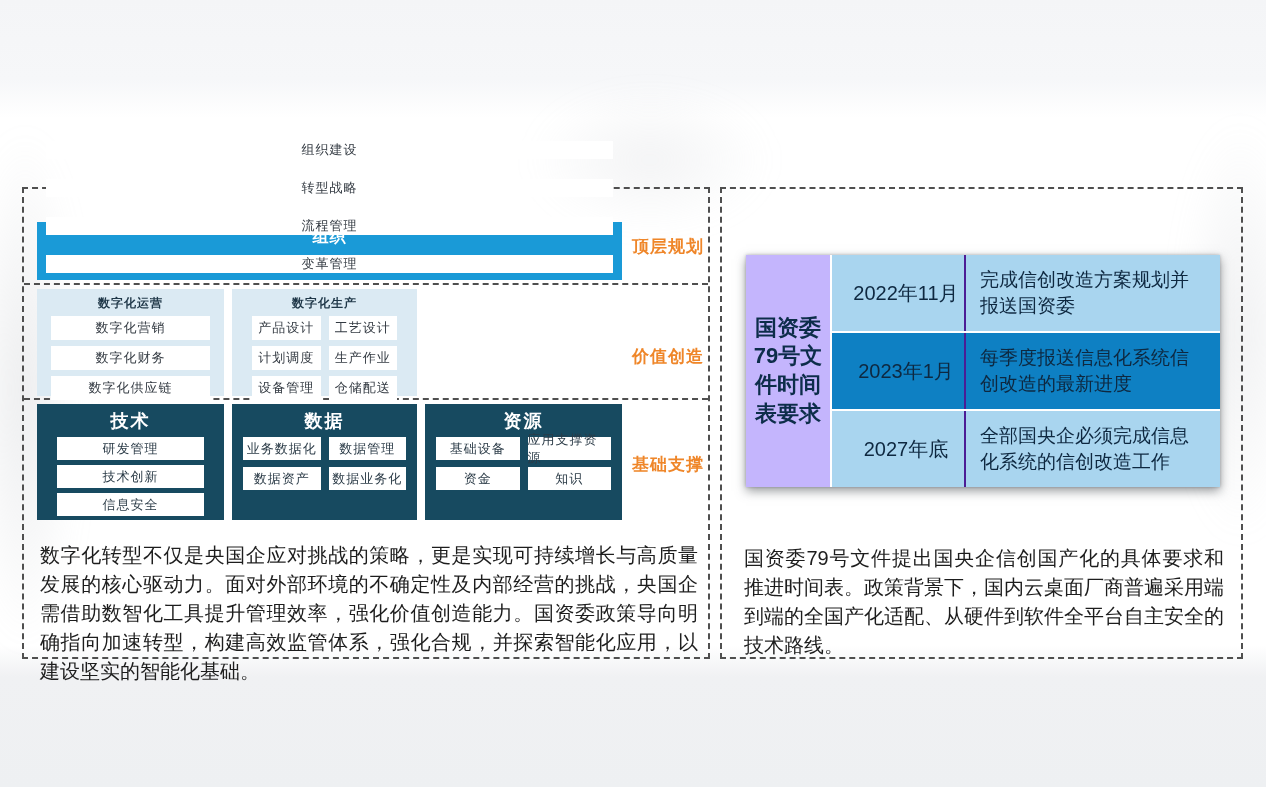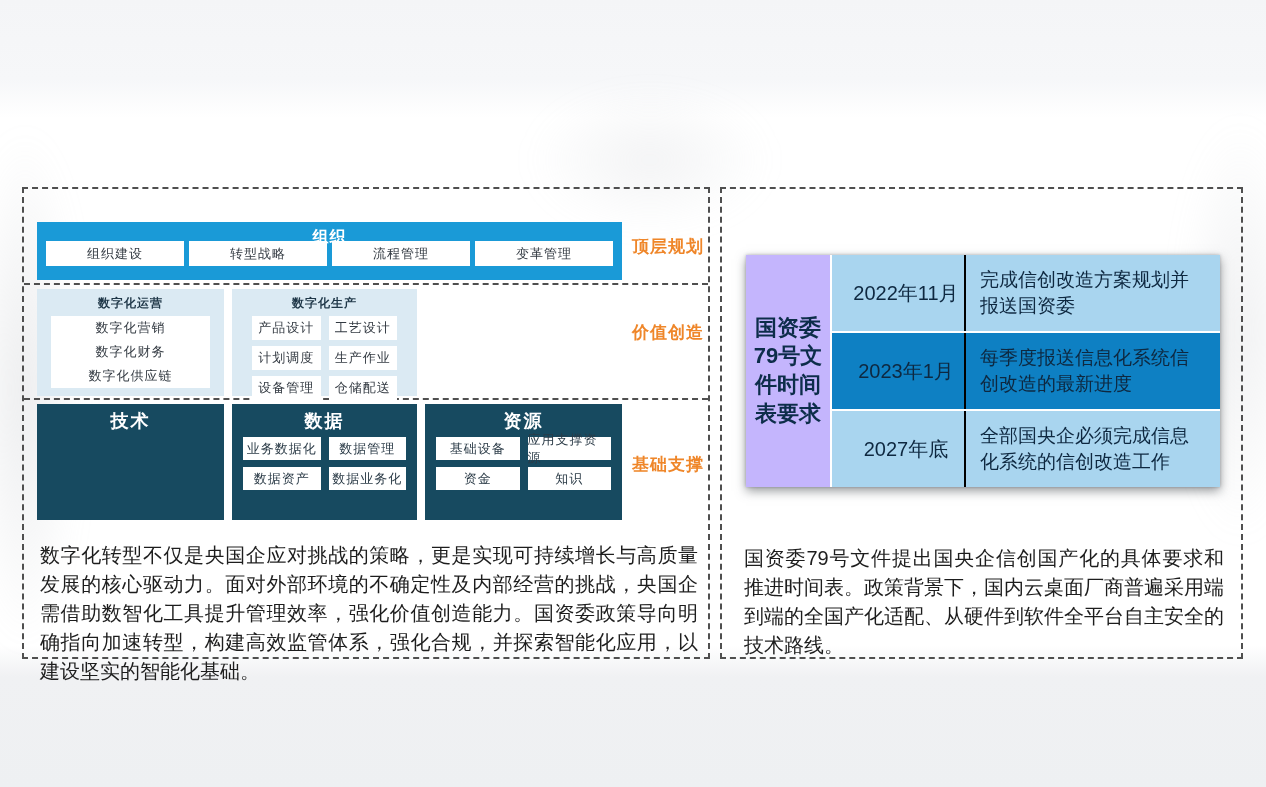--- a/index.html
+++ b/index.html
@@ -34,54 +34,54 @@
   .panel { position:absolute; top:187px; height:472px; border:2px dashed #4f4f4f; background:transparent; }
   .left-panel  { left:22px;  width:688px; }
   .right-panel { left:720px; width:523px; }
 
   
   .top-bar {
     position:absolute; left:13px; top:33px; width:585px; height:58px;
     background:#1a9ad7;
   }
   .top-bar .bar-header { text-align:center; color:#ffffff; font-weight:bold; font-size:16px; padding-top:5px; letter-spacing:1px; }
-  .top-bar .bar-items { position:absolute; left:9px; right:9px; bottom:14px; display:flex; gap:5px; }
+  .top-bar .bar-items { position:absolute; left:9px; right:9px; bottom:7px; display:flex; gap:20px;flex-direction:column; }
   .top-bar .bar-items .white-box { flex:1; }
 
   .white-box {
     background:#ffffff; height:25px; display:flex; align-items:center; justify-content:center;
     font-size:13px; color:#333a42; letter-spacing:1px;
   }
 
   .dash-line { position:absolute; left:0; right:0; border-top:2px dashed #4f4f4f; }
   .dash-1 { top:94px; } .dash-2 { top:209px; }
 
   .mid-col { position:absolute; top:100px; height:107px; background:#dbeaf3; }
   .mid-col .col-header { text-align:center; font-size:12px; font-weight:bold; color:#1f3748; padding:6px 0 2px; letter-spacing:1px; }
   .mc-1 { left:13px;  width:187px; }
   .mc-2 { left:208px; width:185px; }
   .mc-3 { left:401px; width:197px; }
-  .stack  { display:flex; flex-direction:column; padding:2px 14px; }
+  .stack  { display:flex; flex-direction:column; gap:6px; padding:2px 14px; }
   .grid-2 { display:grid; grid-template-columns:1fr 1fr; gap:6px 8px; padding:2px 20px; }
   .mid-col .white-box { height:24px; }
 
   .dark-col { position:absolute; top:215px; height:116px; background:#174a60; }
   .dark-col .col-header { text-align:center; font-size:18px; font-weight:bold; color:#ffffff; padding:5px 0 3px; letter-spacing:2px; }
   .dc-1 { left:13px;  width:187px; }
   .dc-2 { left:208px; width:185px; }
   .dc-3 { left:401px; width:197px; }
   .dark-col .stack  { padding:1px 20px; gap:5px; }
   .dark-col .grid-2 { padding:1px 11px; gap:7px 8px; }
   .dark-col .white-box { height:23px; color:#2b3b47; }
 
   .side-label {
     position:absolute; left:600px; width:88px; text-align:center;
     color:#ef8629; font-weight:bold; font-size:17px; letter-spacing:1px;
   }
-  .sl-1 { top:46px; } .sl-2 { top:132px; } .sl-3 { top:264px; }
+  .sl-1 { top:46px; } .sl-2 { top:156px; } .sl-3 { top:264px; }
 
   .panel-paragraph {
     position:absolute; font-size:20px; line-height:1.45; color:#1d1d1d; text-align:justify;
   }
   .left-paragraph  { left:16px; top:352px; width:658px; }
   .right-paragraph { left:22px; top:355px; width:480px; }
 
   
   .timeline-table {
     position:absolute; left:24px; top:66px; width:474px; height:232px;
@@ -92,21 +92,21 @@
     width:86px; background:#c4b5fd; border-right:2px solid #ffffff;
     display:flex; align-items:center; justify-content:center; text-align:center;
     font-size:22px; font-weight:bold; color:#0d2d4a; line-height:1.3; padding:0 3px;
   }
   .t-rows { flex:1; display:flex; flex-direction:column; }
   .t-row { flex:1; display:flex; }
   .t-row + .t-row { border-top:2px solid #ffffff; }
   .t-row.light     { background:#a9d5ef; }
   .t-row.highlight { background:#0e80c3; }
   .t-date {
-    width:134px; border-right:2px solid #000000;
+    width:134px; border-right:2px solid #4c1d95;
     display:flex; align-items:center; justify-content:center;
     font-size:20px; color:#0e2840;padding-left:16px;
   }
   .t-desc {
     flex:1; display:flex; align-items:center;
     padding:0 14px; font-size:19px; line-height:1.35; color:#0e2840;
   }
 </style>
 </head>
 <body>
@@ -149,20 +149,25 @@
         <div class="white-box">计划调度</div>
         <div class="white-box">生产作业</div>
         <div class="white-box">设备管理</div>
         <div class="white-box">仓储配送</div>
       </div>
     </div>
 
 
     <div class="dark-col dc-1">
       <div class="col-header">技术</div>
+      <div class="stack">
+        <div class="white-box">研发管理</div>
+        <div class="white-box">技术创新</div>
+        <div class="white-box">信息安全</div>
+      </div>
     </div>
 
     <div class="dark-col dc-2">
       <div class="col-header">数据</div>
       <div class="grid-2">
         <div class="white-box">业务数据化</div>
         <div class="white-box">数据管理</div>
         <div class="white-box">数据资产</div>
         <div class="white-box">数据业务化</div>
       </div>

